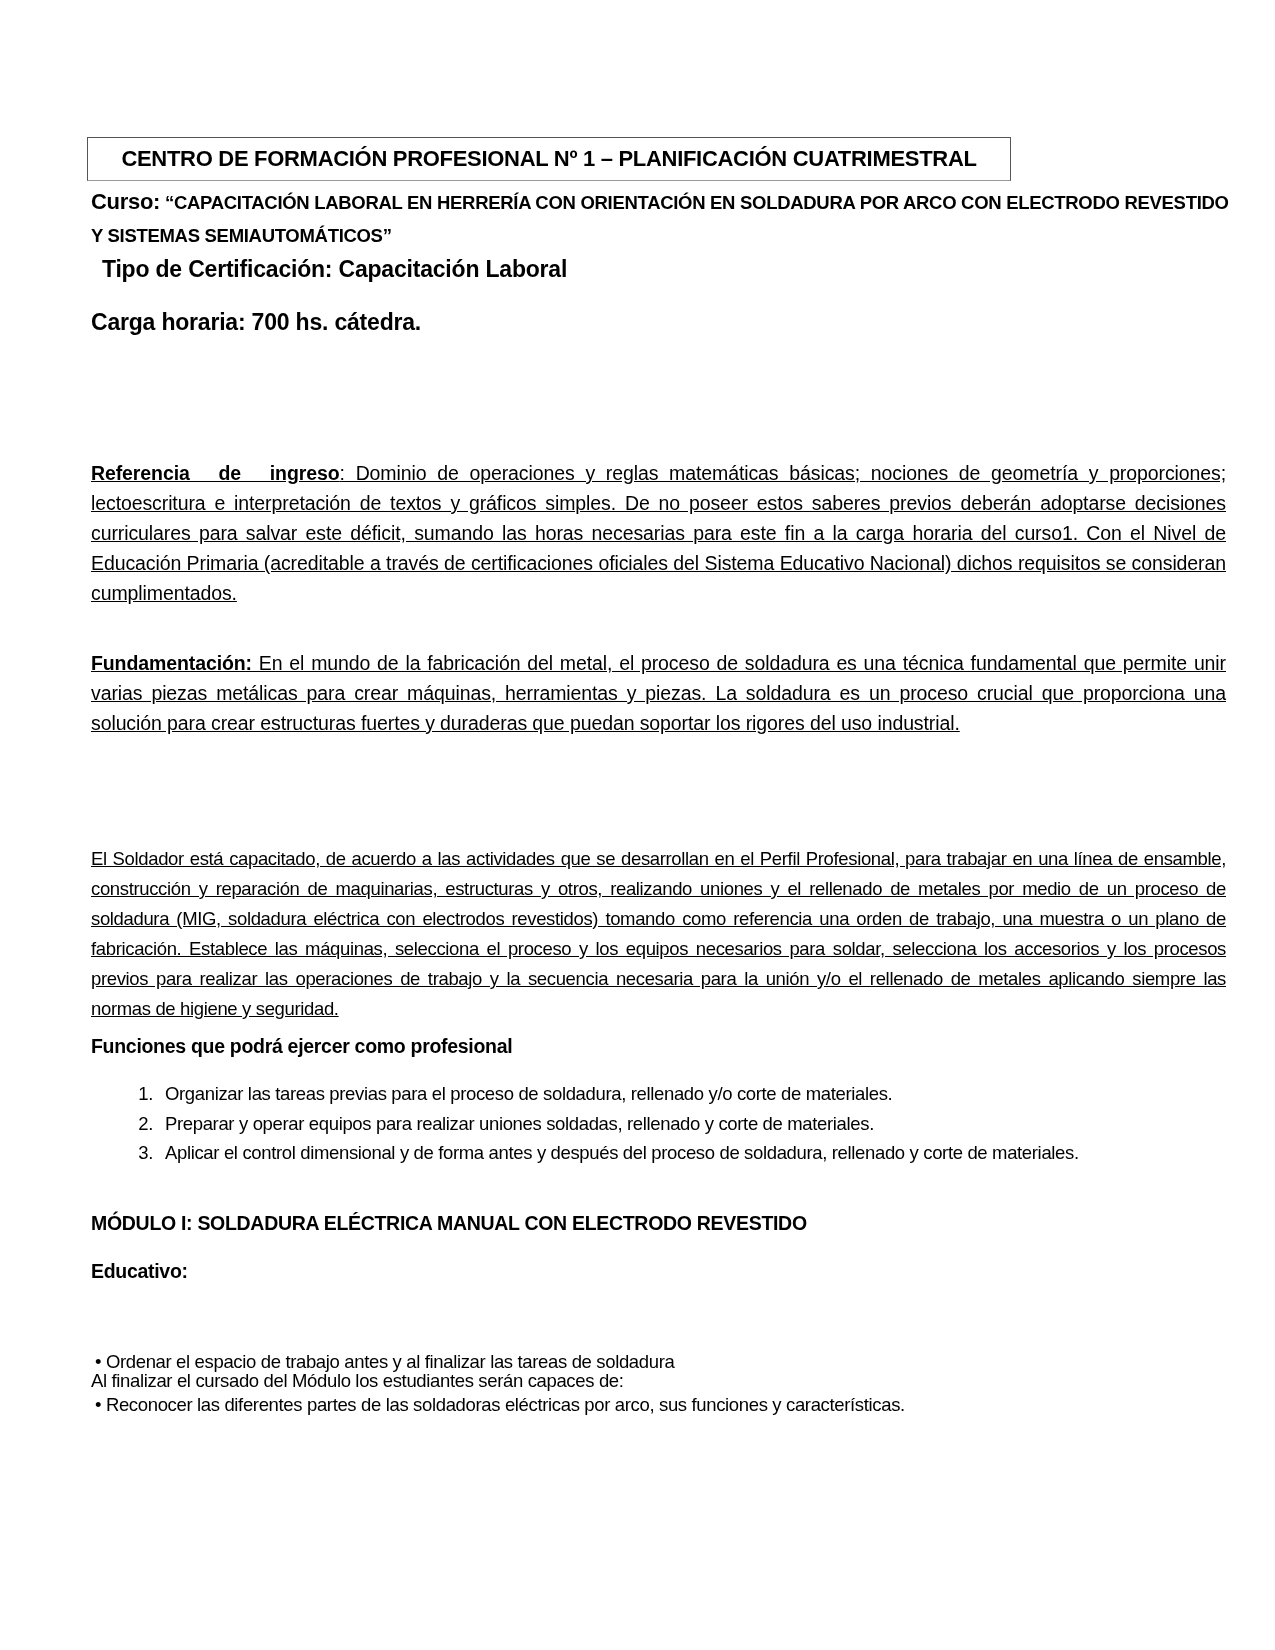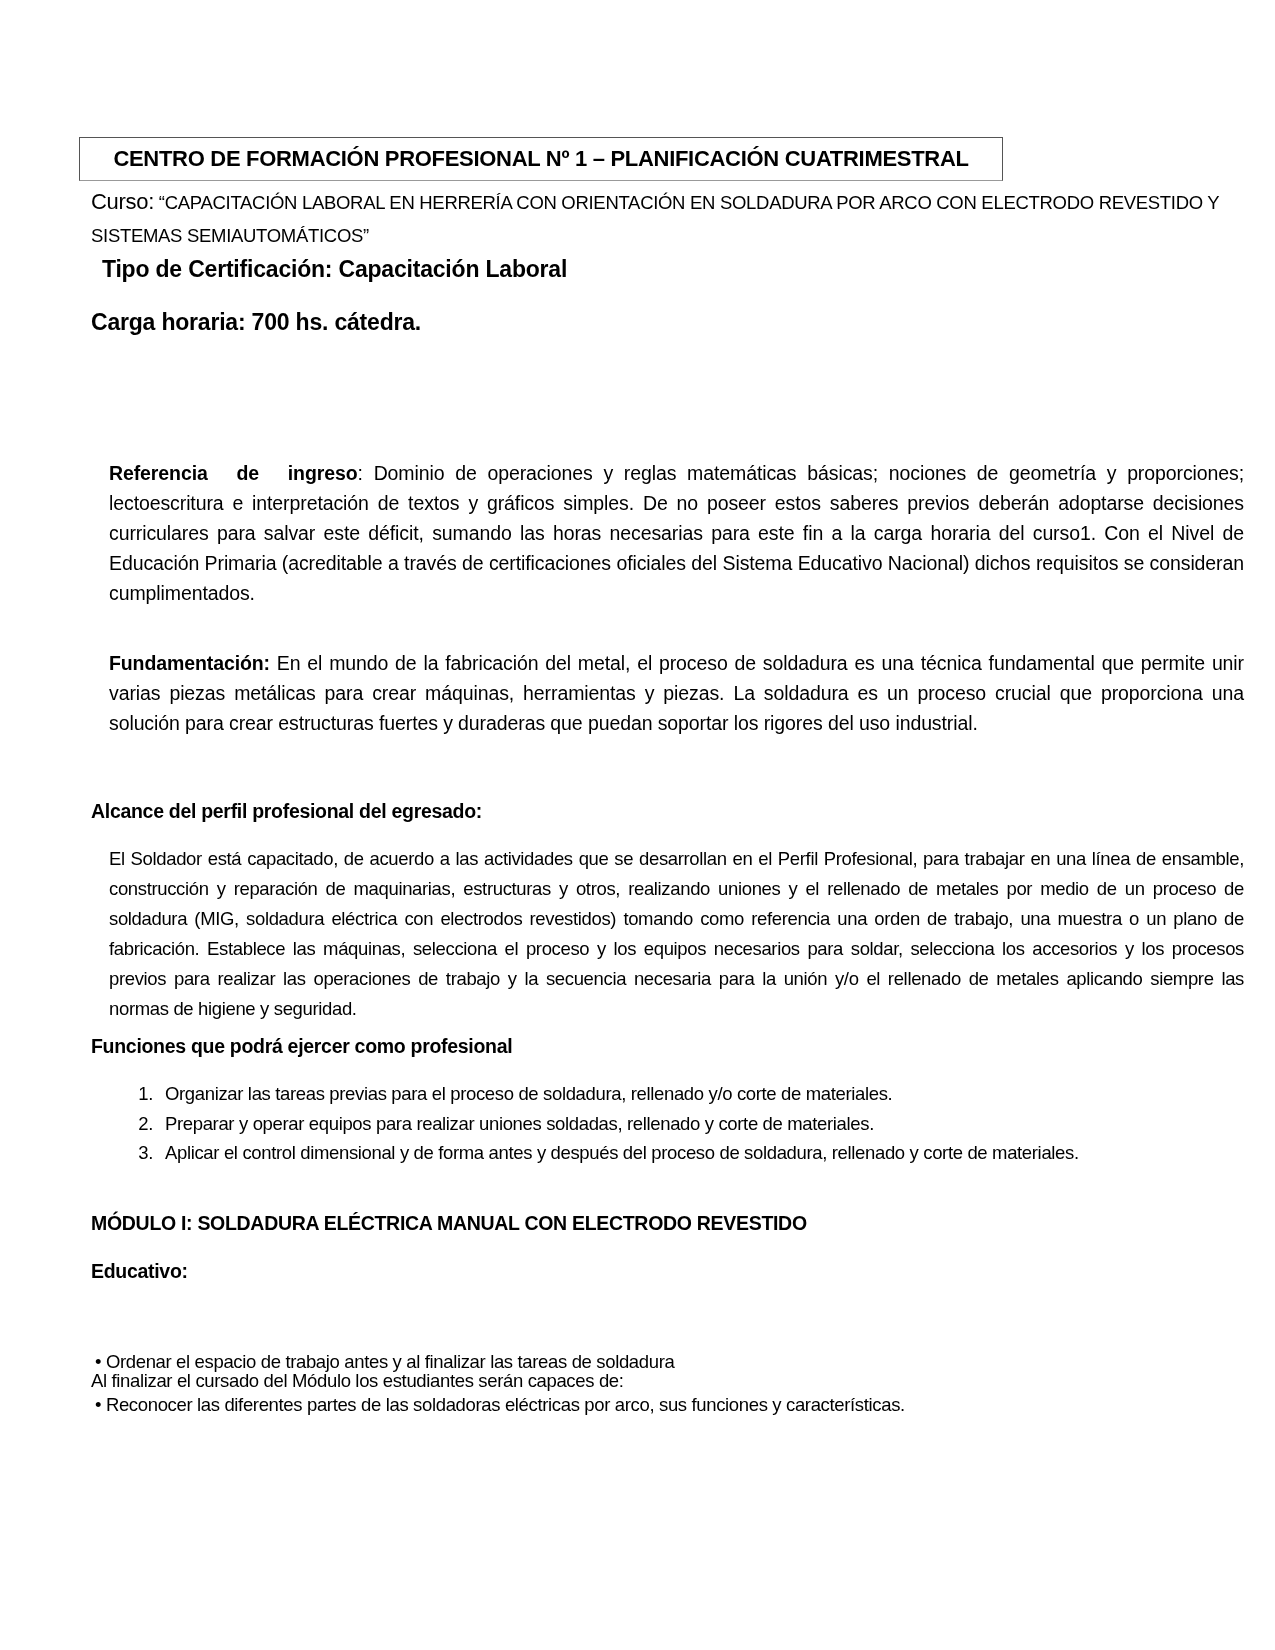--- a/index.html
+++ b/index.html
@@ -2,36 +2,36 @@
 <html><head>
 <meta charset="utf-8">
 <style>
   html, body { margin: 0; padding: 0; background: #ffffff; }
   body {
     width: 1275px; height: 1650px; position: relative; overflow: hidden;
     font-family: "Liberation Sans", "DejaVu Sans", sans-serif; color: #000;
   }
   .page { position: absolute; left: 0; top: 0; width: 1275px; height: 1650px; }
   .title-box {
-    position: absolute; left: 79px; top: 137px; width: 924px; height: 44px;
+    position: absolute; left: 87px; top: 137px; width: 924px; height: 44px;
     border: 1.5px solid #555; border-bottom-color: #999; box-sizing: border-box;
     display: flex; align-items: center; justify-content: center;
     font-weight: bold; font-size: 22px; letter-spacing: -0.3px;
   }
   .curso {
     position: absolute; left: 91px; top: 185px; width: 1150px;
-    font-weight: normal; font-size: 18.5px; line-height: 33px; letter-spacing: -0.3px;
+    font-weight: bold; font-size: 18.5px; line-height: 33px; letter-spacing: -0.3px;
   }
   .curso .lbl { font-size: 22px; }
   .meta {
     position: absolute; left: 91px; font-weight: bold; font-size: 23px; letter-spacing: -0.2px;
   }
   .para {
-    position: absolute; left: 109px; width: 1135px; font-size: 19.5px; line-height: 30px;
-    text-align: justify; letter-spacing: -0.1px;
+    position: absolute; left: 91px; width: 1135px; font-size: 19.5px; line-height: 30px;
+    text-align: justify; letter-spacing: -0.1px; text-decoration: underline;
   }
   .para b { font-weight: bold; }
   .para-tight { font-size: 18.5px; line-height: 30px; letter-spacing: -0.35px; }
   .heading { position: absolute; left: 91px; font-weight: bold; font-size: 19.5px; letter-spacing: -0.3px; }
   .olist { position: absolute; left: 91px; width: 1135px; font-size: 18.5px; line-height: 29.5px; letter-spacing: -0.35px; margin: 0; padding: 0; list-style: none; }
   .olist li { display: flex; }
   .olist .num { width: 74px; text-align: right; padding-right: 12px; box-sizing: border-box; flex: none; }
   .olist .txt { flex: 1; padding-right: 90px; }
   .line { position: absolute; left: 91px; font-size: 18.5px; letter-spacing: -0.35px; }
   .bullet-line { position: absolute; left: 95px; font-size: 18.5px; letter-spacing: -0.35px; }
@@ -54,21 +54,20 @@
   <div class="meta" style="top:309px;">Carga horaria: 700 hs. cátedra.</div>
 
   <div class="para" style="top:458px;">
     <b style="word-spacing:18px;">Referencia de ingreso</b><span>:  Dominio de operaciones y reglas matemáticas básicas; nociones de geometría y proporciones; lectoescritura e interpretación de textos y gráficos simples. De no poseer estos saberes previos deberán adoptarse decisiones curriculares para salvar este déficit, sumando las horas necesarias para este fin a la carga horaria del curso1. Con el Nivel de Educación Primaria (acreditable a través de certificaciones oficiales del Sistema Educativo Nacional) dichos requisitos se consideran cumplimentados.</span>
   </div>
 
   <div class="para" style="top:648px;">
     <b>Fundamentación:</b><span> En el mundo de la fabricación del metal, el proceso de soldadura es una técnica fundamental que permite unir varias piezas metálicas para crear máquinas, herramientas y piezas. La soldadura es un proceso crucial que proporciona una solución para crear estructuras fuertes y duraderas que puedan soportar los rigores del uso industrial.</span>
   </div>
 
-  <div class="heading" style="top:800px;">Alcance del perfil profesional del egresado:</div>
 
   <div class="para para-tight" style="top:844px;">El Soldador está capacitado, de acuerdo a las actividades que se desarrollan en el Perfil Profesional, para trabajar en una línea de ensamble, construcción y reparación de maquinarias, estructuras y otros, realizando uniones y el rellenado de metales por medio de un proceso de soldadura (MIG, soldadura eléctrica con electrodos revestidos) tomando como referencia una orden de trabajo, una muestra o un plano de fabricación. Establece las máquinas, selecciona el proceso y los equipos necesarios para soldar, selecciona los accesorios y los procesos previos para realizar las operaciones de trabajo y la secuencia necesaria para la unión y/o el rellenado de metales aplicando siempre las normas de higiene y seguridad.</div>
 
   <div class="heading" style="top:1035px;">Funciones que podrá ejercer como profesional</div>
 
   <ul class="olist" style="top:1079px;">
     <li>
       <span class="num">1.</span>
       <span class="txt">Organizar las tareas previas para el proceso de soldadura, rellenado y/o corte de materiales.</span>
     </li>

